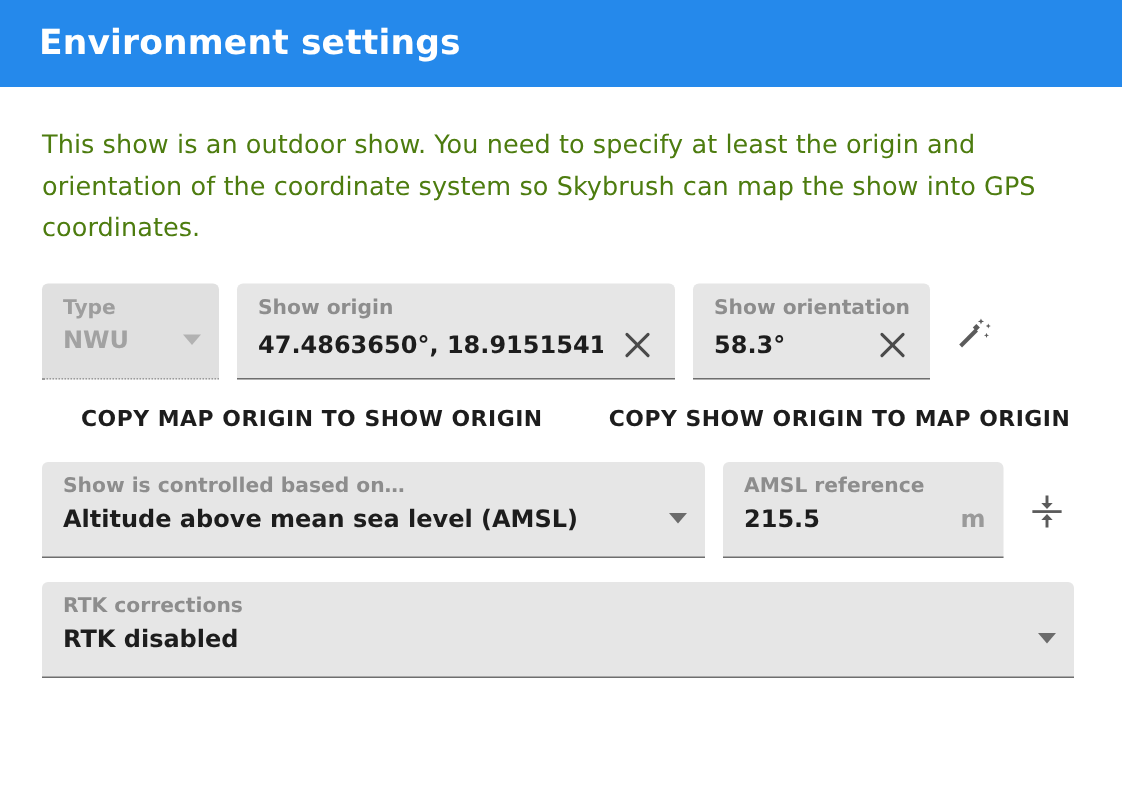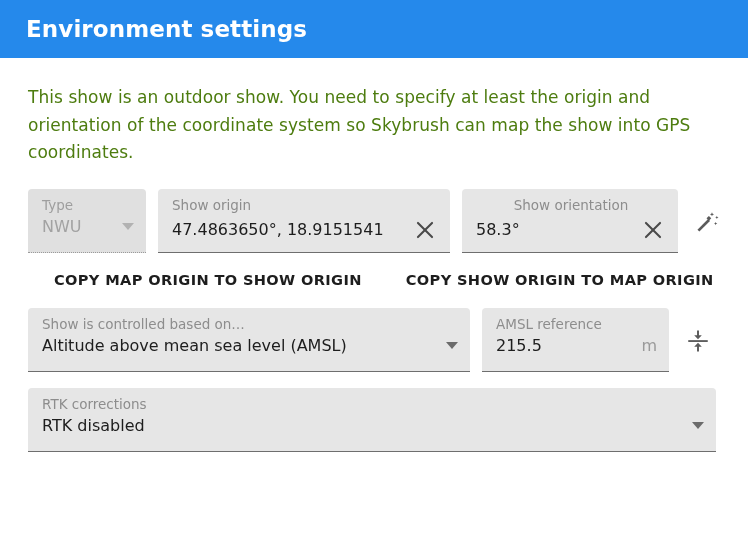--- a/index.html
+++ b/index.html
@@ -69,20 +69,21 @@
   .field {
     position: relative;
     background: #e6e6e6;
     border-radius: 4px 4px 0 0;
     height: 64px;
     padding: 9px 12px 0 14px;
     display: flex;
     flex-direction: column;
     justify-content: flex-start;
     flex: 0 0 auto;
+    font-weight: bold;
   }
   .field::after {
     content: "";
     position: absolute;
     left: 0; right: 0; bottom: 0;
     height: 1.6px;
     background: #6e6e6e;
   }
   .field.disabled {
     background: #e0e0e0;
@@ -112,21 +113,21 @@
   .field-inner {
     display: flex;
     align-items: center;
     justify-content: space-between;
     gap: 10px;
   }
 
   
   .f-type        { width: 118px; }
   .f-origin      { width: 292px; }
-  .f-orientation { width: 216px; text-align: center; }
+  .f-orientation { width: 158px; }
   .f-controlled  { width: 442px; }
   .f-amsl        { width: 187px; }
   .f-rtk         { width: 688px; }
 
   
   .icon-btn {
     display: inline-flex;
     align-items: center;
     justify-content: center;
     background: none;

